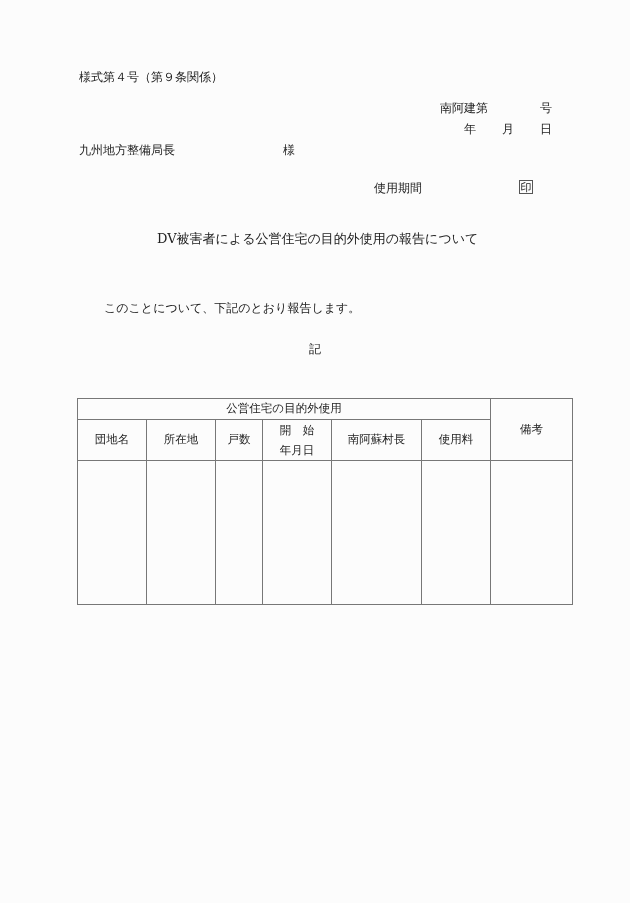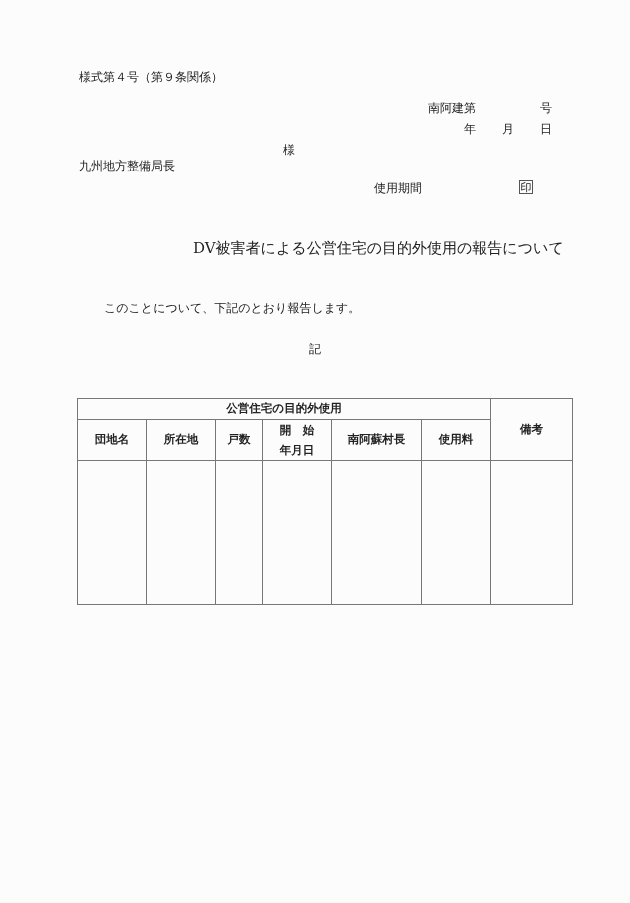--- a/index.html
+++ b/index.html
@@ -11,40 +11,39 @@
       width: 630px;
       height: 903px;
       position: relative;
       font-family: "DejaVu Serif", "Liberation Serif", serif;
       color: #222;
       font-size: 12px;
       overflow: hidden;
     }
     .abs { position: absolute; white-space: nowrap; line-height: 1; }
     .form-no { left: 79px; top: 71px; }
-    .doc-no-label { left: 428px; top: 102px; }
+    .doc-no-label { left: 440px; top: 102px; }
     .doc-no-suffix { left: 540px; top: 102px; }
     .date-year { left: 464px; top: 123px; }
     .date-month { left: 502px; top: 123px; }
     .date-day { left: 540px; top: 123px; }
-    .addressee { left: 79px; top: 144px; margin-top: 16px; }
+    .addressee { left: 79px; top: 144px; }
     .addressee-sama { left: 283px; top: 144px; }
     .sender { left: 374px; top: 182px; }
     .seal { left: 519px; top: 180px; width: 14px; height: 14px; border: 1px solid #555; font-size: 11px; text-align: center; line-height: 14px; box-sizing: border-box; }
-    .title { left: 157px; top: 241px; font-size: 15px; margin-left: 36px; }
+    .title { left: 157px; top: 232px; font-size: 13px; }
     .body-text { left: 104px; top: 302px; }
     .ki { left: 309px; top: 343px; }
 
     table.report {
       position: absolute;
       left: 77px;
       top: 398px;
       border-collapse: collapse;
       font-size: 11.5px;
-      font-weight: bold;
     }
     table.report td {
       border: 1px solid #777;
       text-align: center;
       vertical-align: middle;
       padding: 0;
       line-height: 1;
     }
     .cap-row td { height: 20px; }
     .head-row td { height: 40px; }

